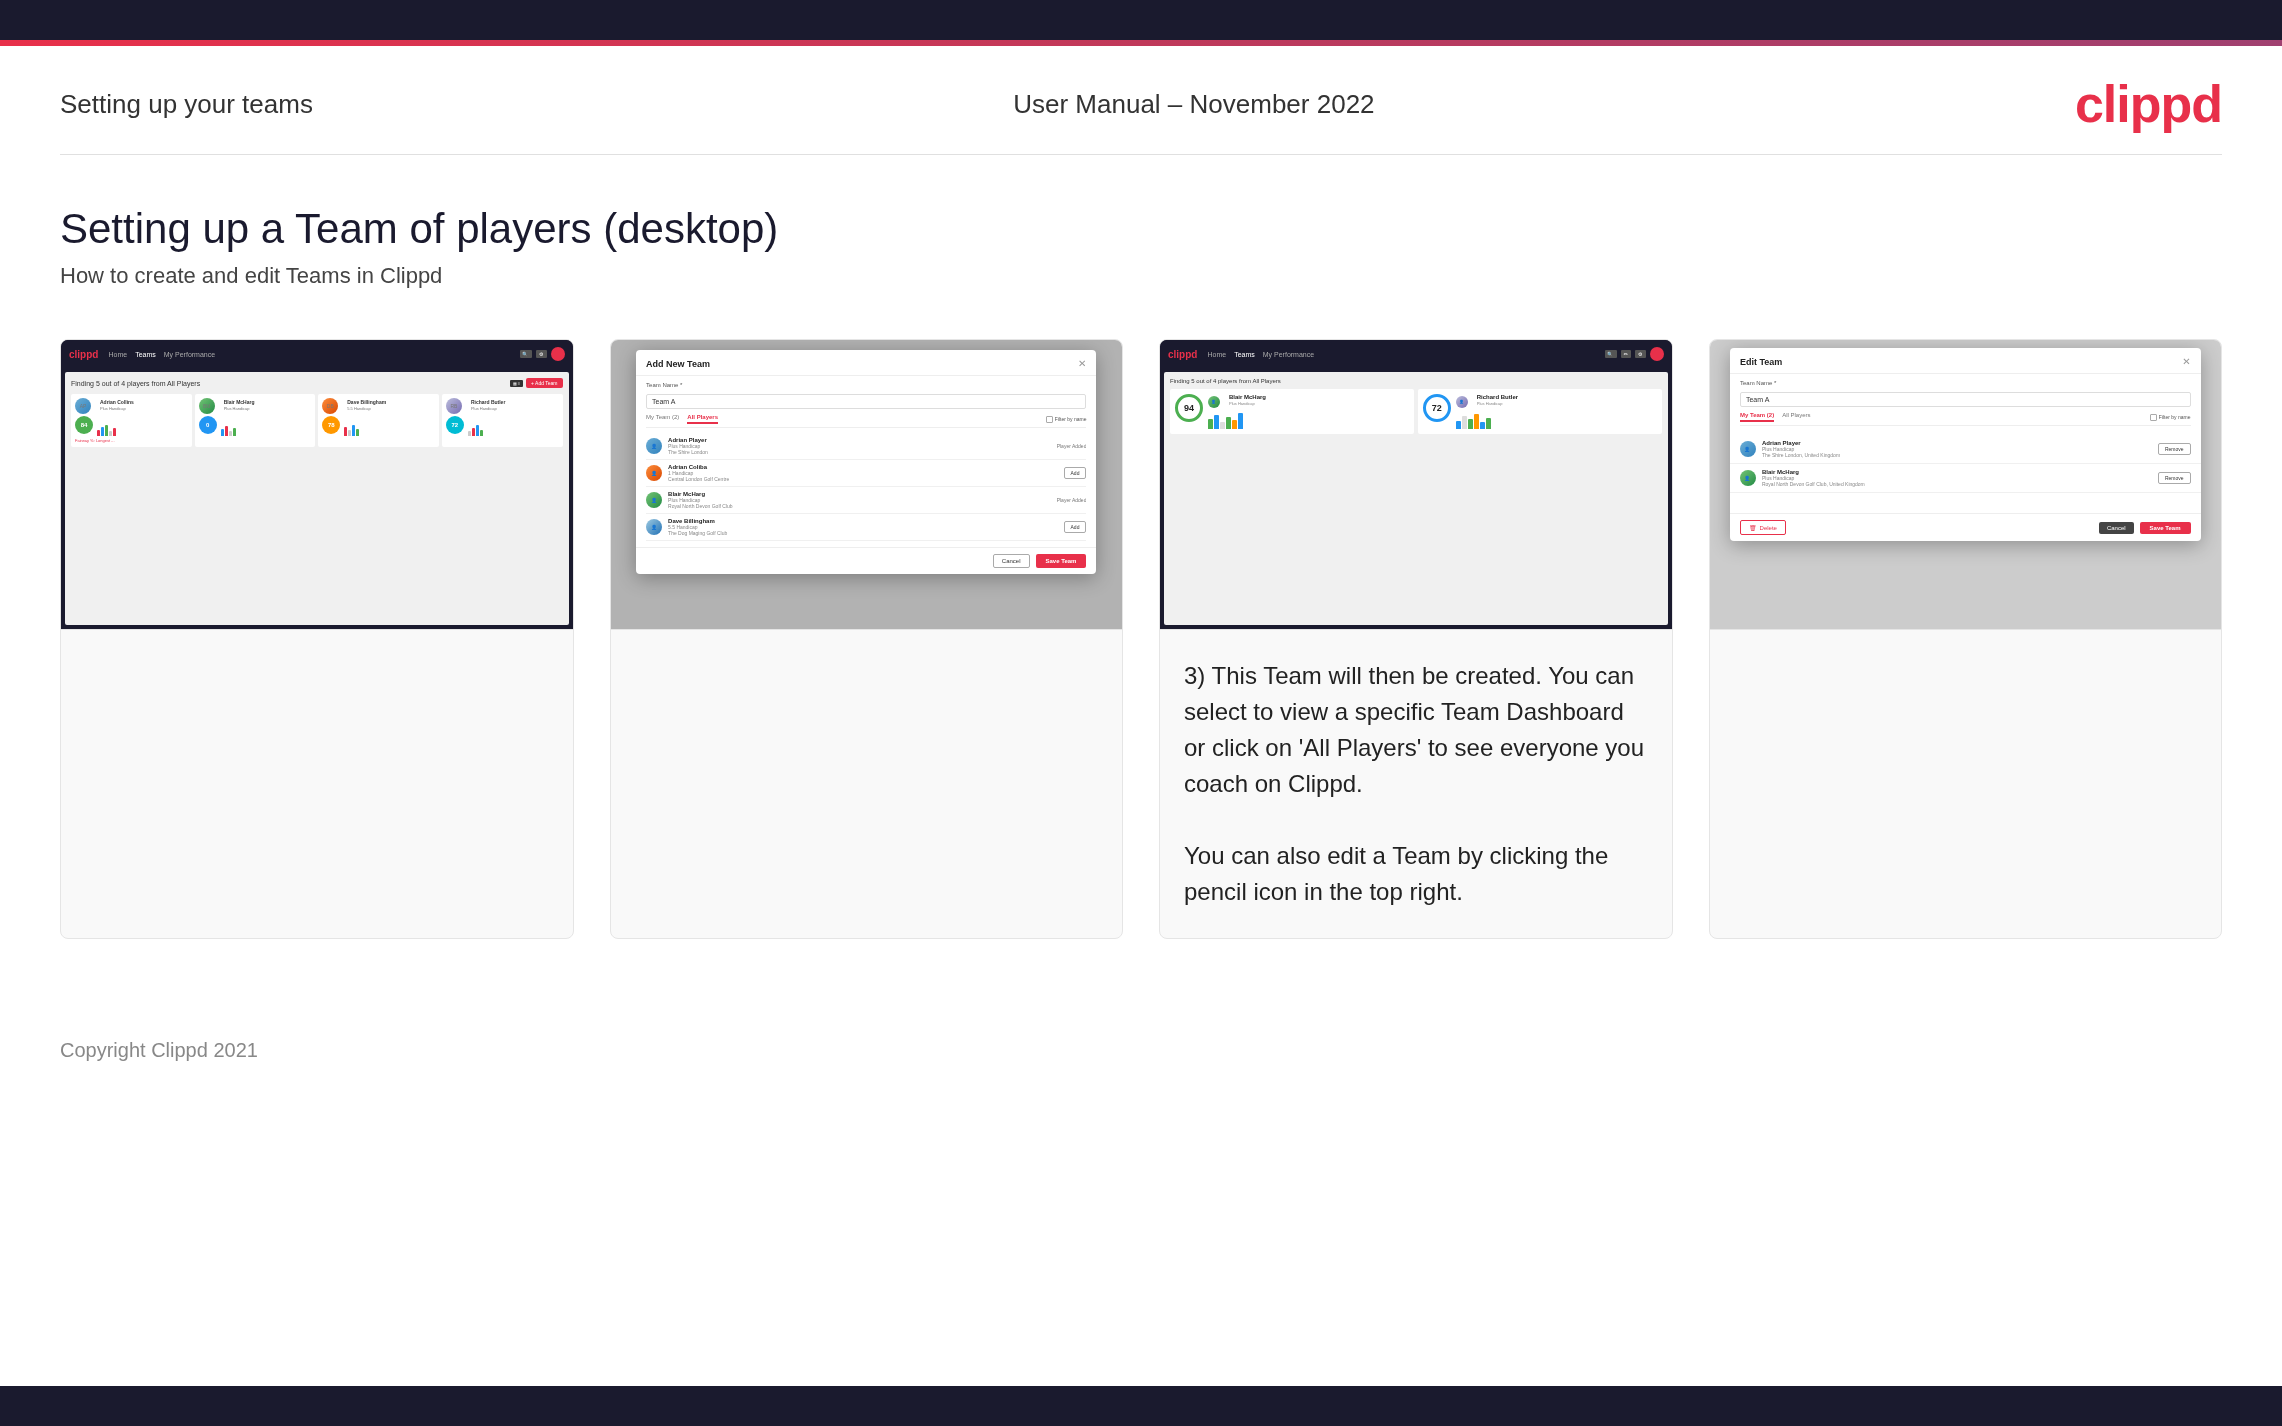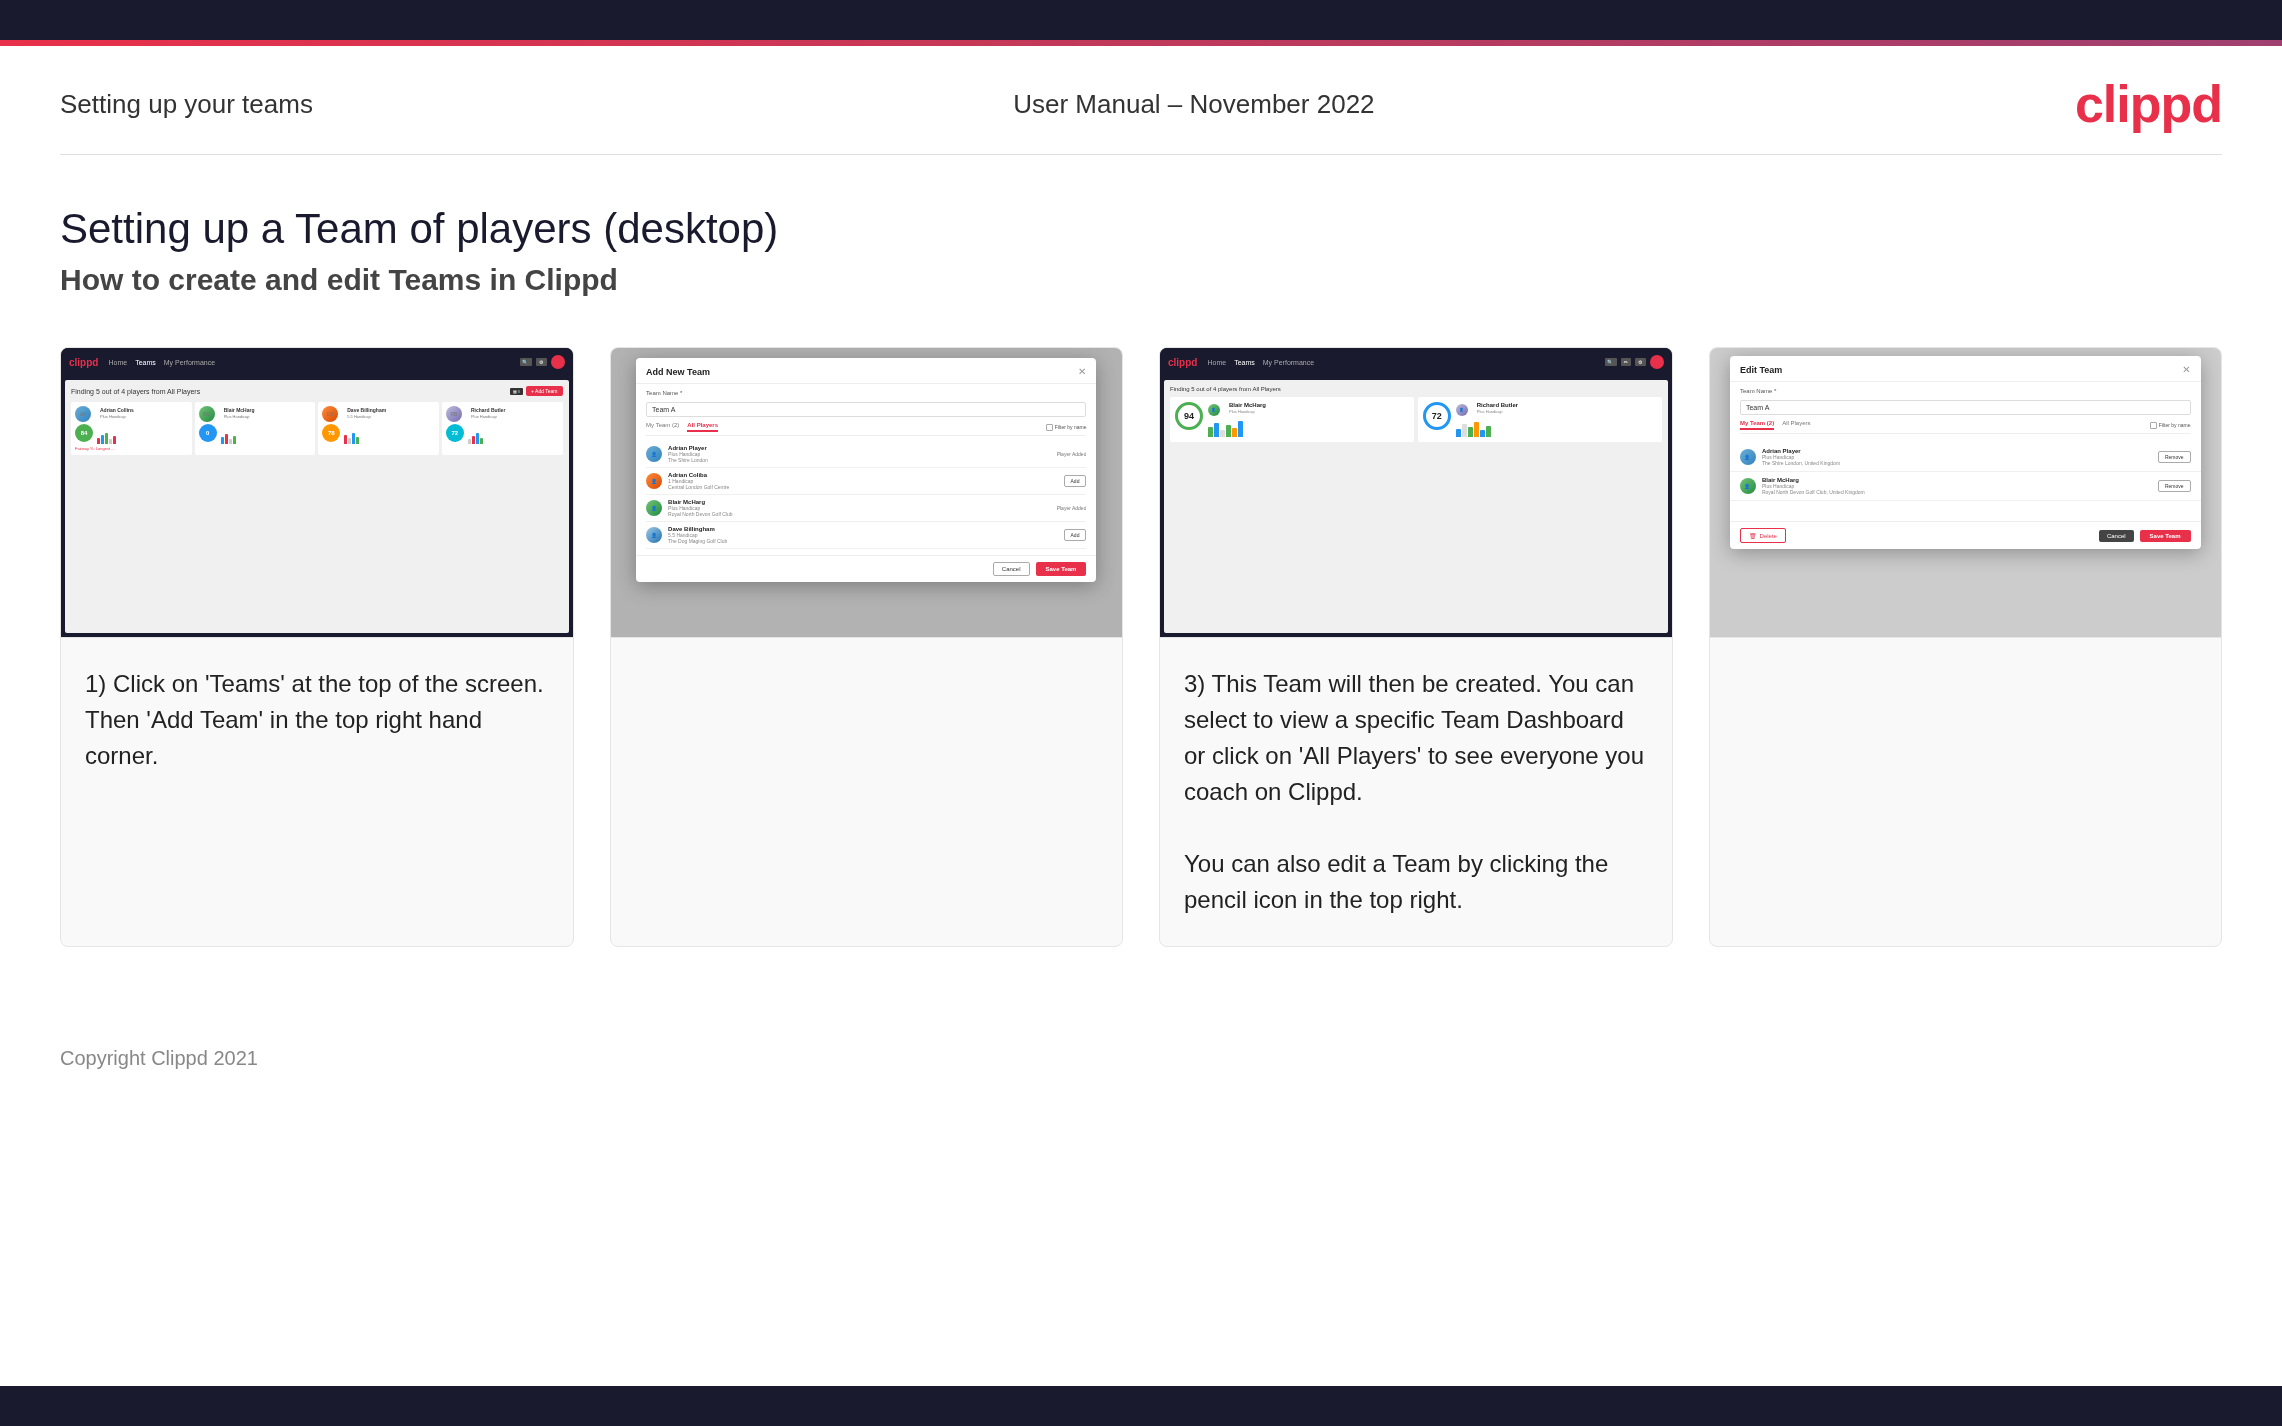--- a/index.html
+++ b/index.html
@@ -65,23 +65,23 @@
     }
 
     .page-title {
       font-size: 42px;
       font-weight: 400;
       color: #1a1a2e;
       margin-bottom: 10px;
     }
 
     .page-subtitle {
-      font-size: 30px;
+      font-size: 22px;
       color: #444;
-      font-weight: 700;
+      font-weight: 400;
       margin-bottom: 50px;
     }
 
     
     .cards-grid {
       display: grid;
       grid-template-columns: repeat(4, 1fr);
       gap: 36px;
       margin-bottom: 60px;
     }
@@ -747,21 +747,20 @@
                       <div class="ss1-bar ss1-bar-blue" style="height:11px;"></div>
                       <div class="ss1-bar ss1-bar-green" style="height:6px;"></div>
                     </div>
                   </div>
                 </div>
               </div>
             </div>
           </div>
         </div>
       </div>
-      <div class="card-text">1) Click on 'Teams' at the top of the screen. Then 'Add Team' in the top right hand corner.</div>
     </div>
 
     <div class="card">
       <div class="card-screenshot">
         <div class="ss2-bg">
           <div class="modal-box">
             <div class="modal-header">
               <span class="modal-title">Add New Team</span>
               <span class="modal-close">✕</span>
             </div>

